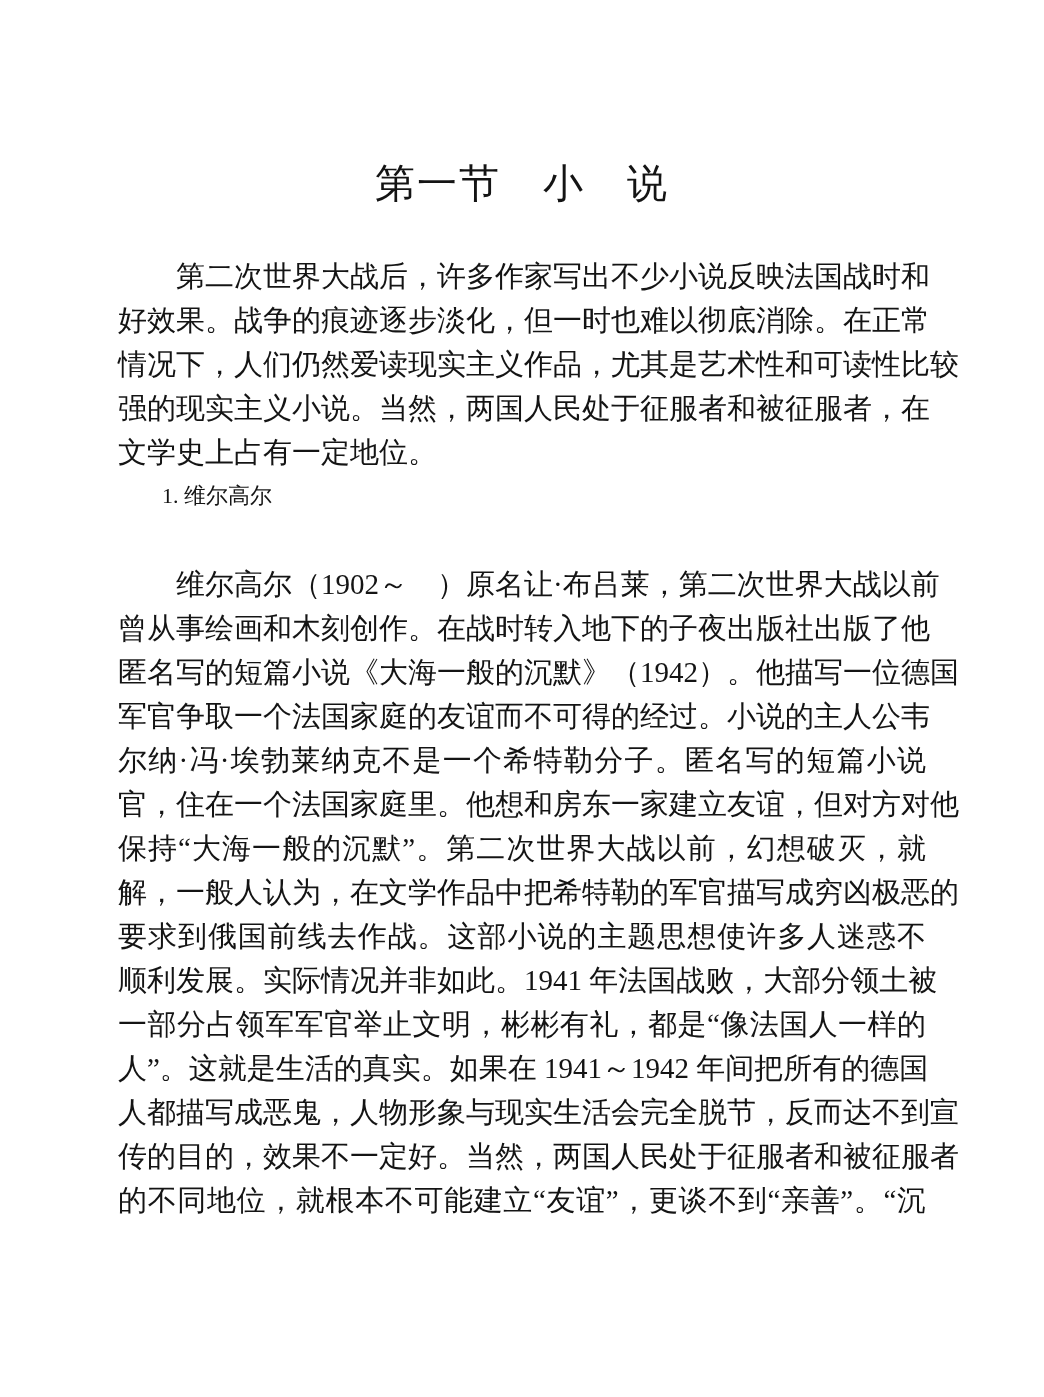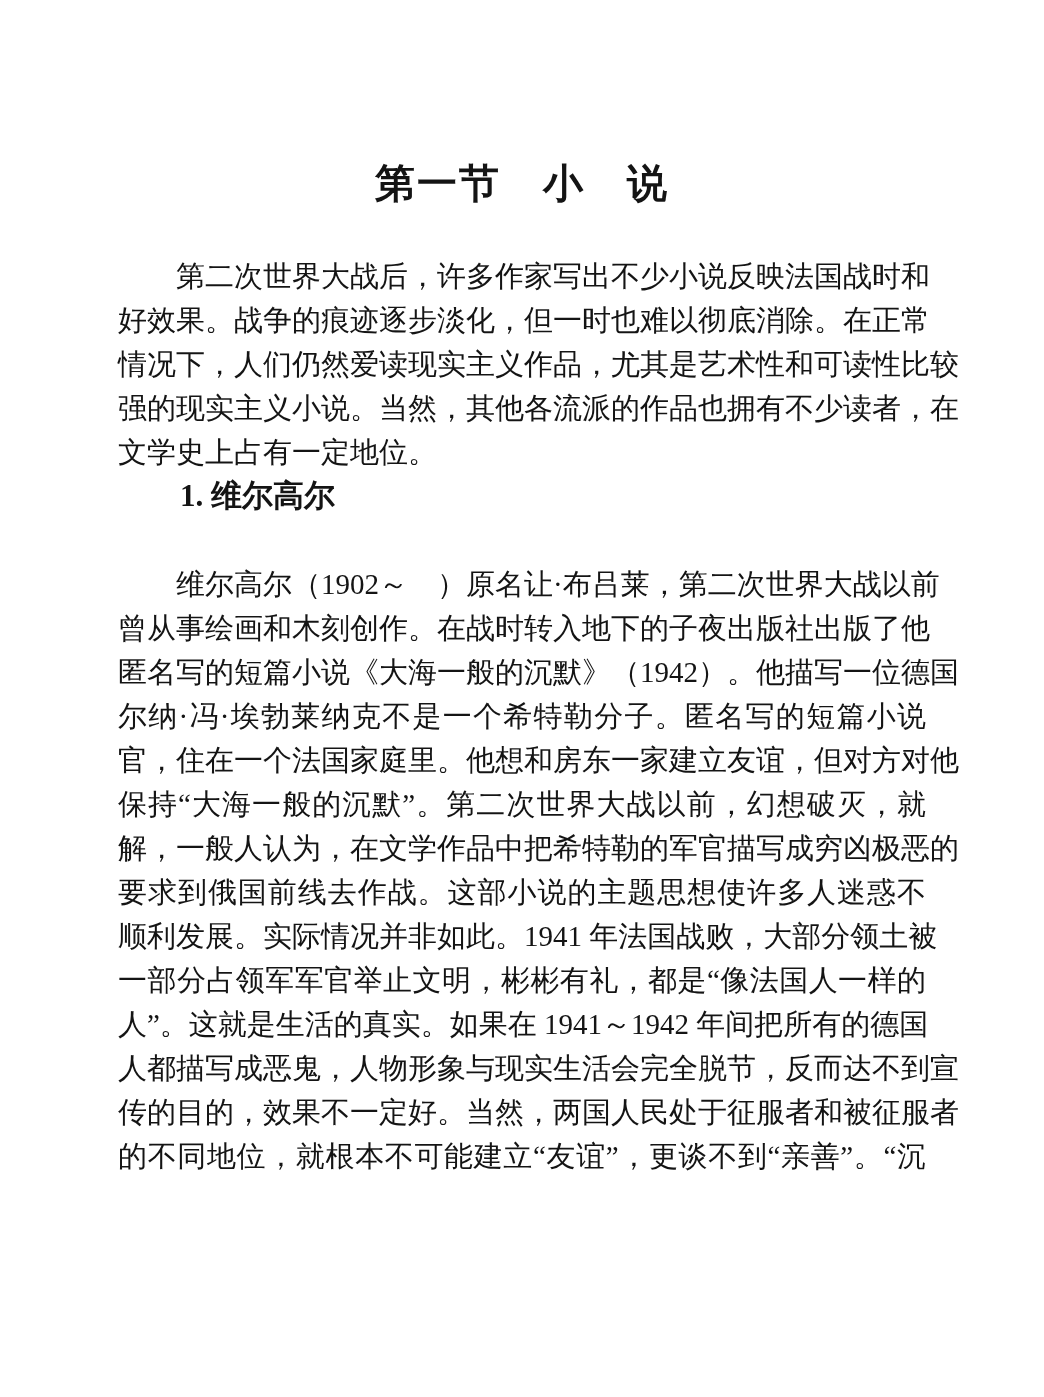--- a/index.html
+++ b/index.html
@@ -17,64 +17,65 @@
     position: relative;
     width: 1044px;
     height: 1397px;
     padding: 0 118px;
   }
   .title {
     margin-top: 158px;
     margin-bottom: 40px;
     font-size: 40px;
     line-height: 52px;
-    font-weight: 700;
+    font-weight: 400;
     text-align: center;
     letter-spacing: 2px;
   }
   .para .line {
     font-size: 29px;
     line-height: 44px;
     height: 44px;
     text-align: justify;
     text-align-last: justify;
     white-space: nowrap;
     overflow: visible;
   }
   .para .line.line-first { text-indent: 2em; margin-top: 44px; }
   .para .line.last-left { text-align-last: left; }
   .subheading {
-    font-size: 31px;
+    font-size: 22px;
     line-height: 44px;
     height: 44px;
-    font-weight: bold;
+    font-weight: normal;
     text-indent: 2em;
   }
 </style>
 </head>
 <body>
 
 <div class="page">
 
   <h1 class="title">第一节　小　说</h1>
 
   <div class="para">
       <div class="line line-first">第二次世界大战后，许多作家写出不少小说反映法国战时和</div>
       <div class="line">好效果。战争的痕迹逐步淡化，但一时也难以彻底消除。在正常</div>
       <div class="line">情况下，人们仍然爱读现实主义作品，尤其是艺术性和可读性比较</div>
-      <div class="line">强的现实主义小说。当然，其他各流派的作品也拥有不少读者，在</div>
+      <div class="line">强的现实主义小说。当然，两国人民处于征服者和被征服者，在</div>
       <div class="line last-left">文学史上占有一定地位。</div>
     </div>
 
   <h2 class="subheading">1. 维尔高尔</h2>
 
   <div class="para">
       <div class="line line-first">维尔高尔（1902～　）原名让·布吕莱，第二次世界大战以前</div>
       <div class="line">曾从事绘画和木刻创作。在战时转入地下的子夜出版社出版了他</div>
       <div class="line">匿名写的短篇小说《大海一般的沉默》（1942）。他描写一位德国</div>
+      <div class="line">军官争取一个法国家庭的友谊而不可得的经过。小说的主人公韦</div>
       <div class="line">尔纳·冯·埃勃莱纳克不是一个希特勒分子。匿名写的短篇小说</div>
       <div class="line">官，住在一个法国家庭里。他想和房东一家建立友谊，但对方对他</div>
       <div class="line">保持“大海一般的沉默”。第二次世界大战以前，幻想破灭，就</div>
       <div class="line">解，一般人认为，在文学作品中把希特勒的军官描写成穷凶极恶的</div>
       <div class="line">要求到俄国前线去作战。这部小说的主题思想使许多人迷惑不</div>
       <div class="line">顺利发展。实际情况并非如此。1941 年法国战败，大部分领土被</div>
       <div class="line">一部分占领军军官举止文明，彬彬有礼，都是“像法国人一样的</div>
       <div class="line">人”。这就是生活的真实。如果在 1941～1942 年间把所有的德国</div>
       <div class="line">人都描写成恶鬼，人物形象与现实生活会完全脱节，反而达不到宣</div>
       <div class="line">传的目的，效果不一定好。当然，两国人民处于征服者和被征服者</div>

